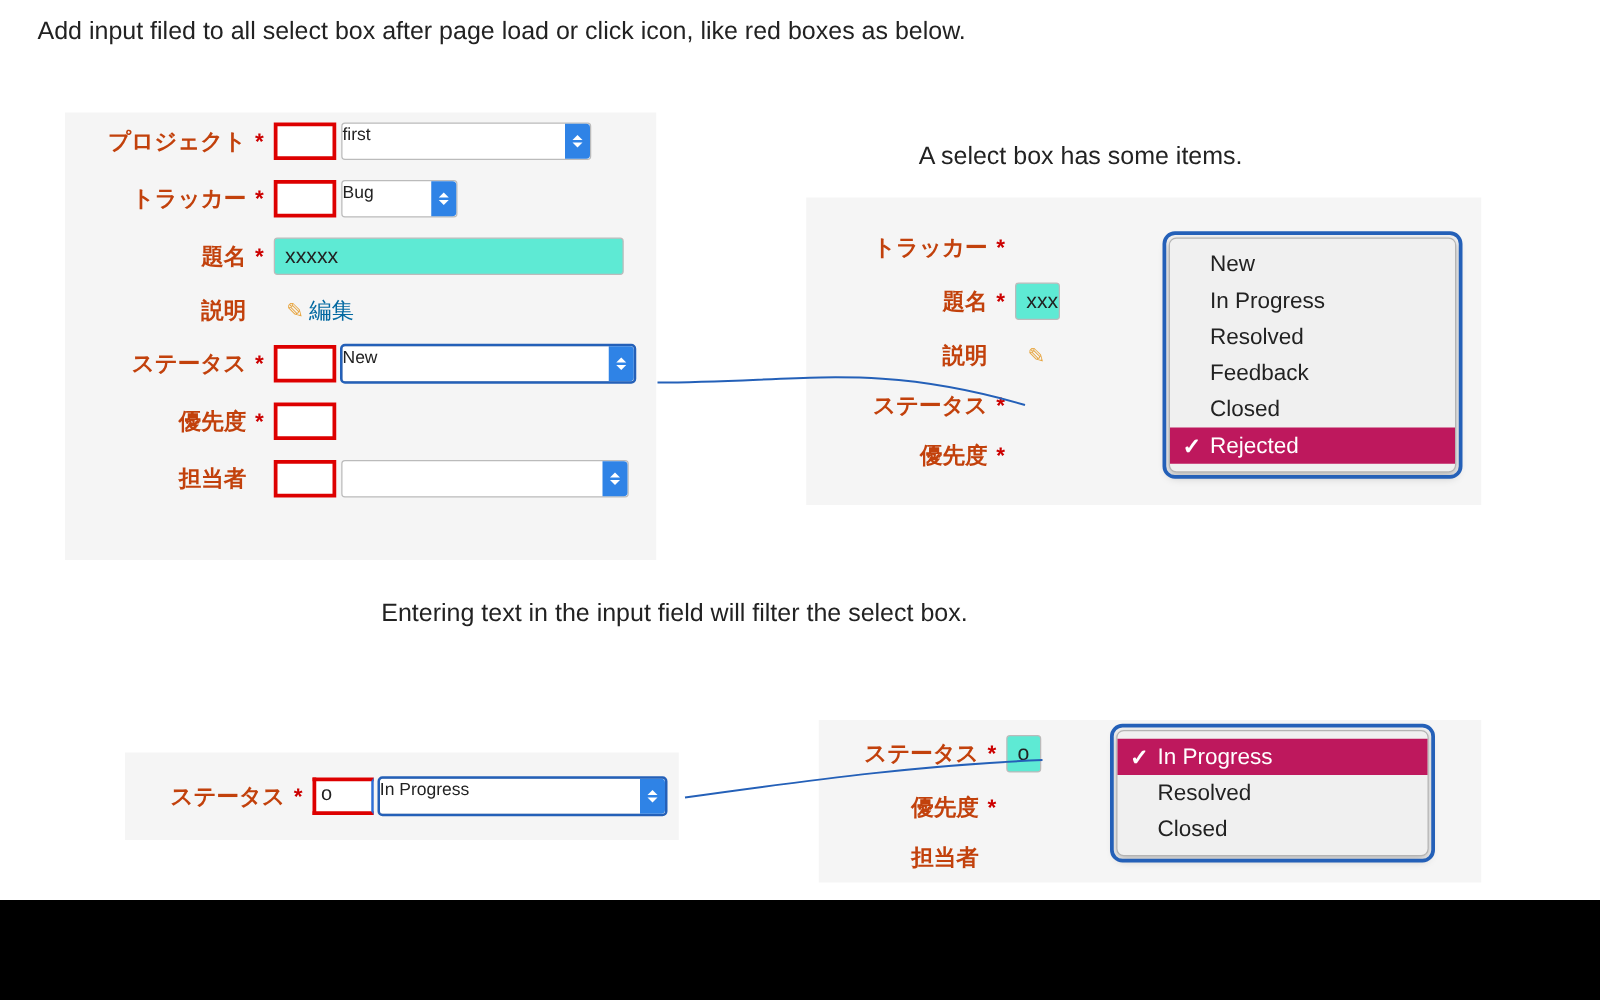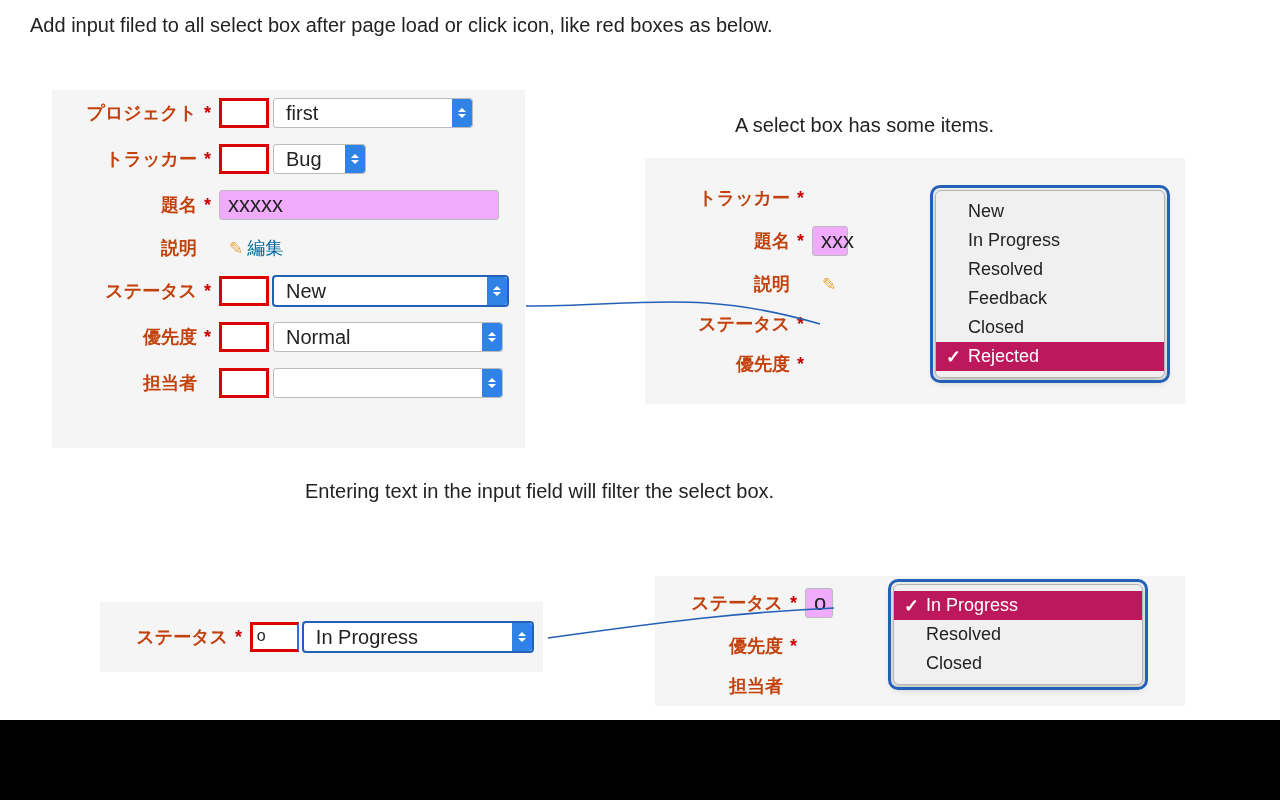--- a/index.html
+++ b/index.html
@@ -63,24 +63,24 @@
       text-align:left;
       padding: 2px 4px;
       font-size:16px;
     }
     .selectbox {
       height: 30px;
       background: #fff;
       border: 1px solid #bbb;
       border-radius: 3px;
       display: inline-flex;
-      align-items: center;
+      align-items: flex-start;
       position: relative;
-      padding: 0 26px 0 12px;
-      font-size: 20px;
+      padding: 0 26px 0 0;
+      font-size: 14px;
     }
     .sel-arrow {
       position: absolute;
       right: 0; top: 0; bottom: 0;
       width: 20px;
       background: #2f83e6;
       border-radius: 0 3px 3px 0;
       display: flex;
       flex-direction: column;
       align-items: center;
@@ -93,22 +93,22 @@
       border-right: 4px solid transparent;
     }
     .sel-arrow::before { border-bottom: 4px solid #fff; margin-bottom: 2px;}
     .sel-arrow::after  { border-top:    4px solid #fff; }
 
     .textin {
       height: 30px;
       border: 1px solid #bbb;
       border-radius: 3px;
       padding: 0 8px;
-      background: #f0abfc;
-      font-size: 22px;
+      background: #5eead4;
+      font-size: 17px;
       display:flex; align-items:center;
     }
 
     .hl-blue { outline: 2px solid #2460b8; outline-offset: -1px; }
     .pencil-icon { color: #e7a642; font-size: 17px; margin: 0 4px 0 10px; }
     .editlink { color: #0369a1; cursor: pointer; font-size: 18px; }
 
     
     .dropdown {
       position: absolute;
@@ -184,24 +184,20 @@
       <span class="selectbox hl-blue" style="width:235px">
         <span>New</span>
         <span class="sel-arrow"></span>
       </span>
     </div>
 
     <div class="row">
       <span class="row-label">優先度</span>
       <span class="req">*</span>
       <span class="filterbox"></span>
-      <span class="selectbox" style="width:230px">
-        <span>Normal</span>
-        <span class="sel-arrow"></span>
-      </span>
     </div>
 
     <div class="row">
       <span class="row-label">担当者</span>
       <span class="req"></span>
       <span class="filterbox"></span>
       <span class="selectbox" style="width:230px">
         <span></span>
         <span class="sel-arrow"></span>
       </span>

